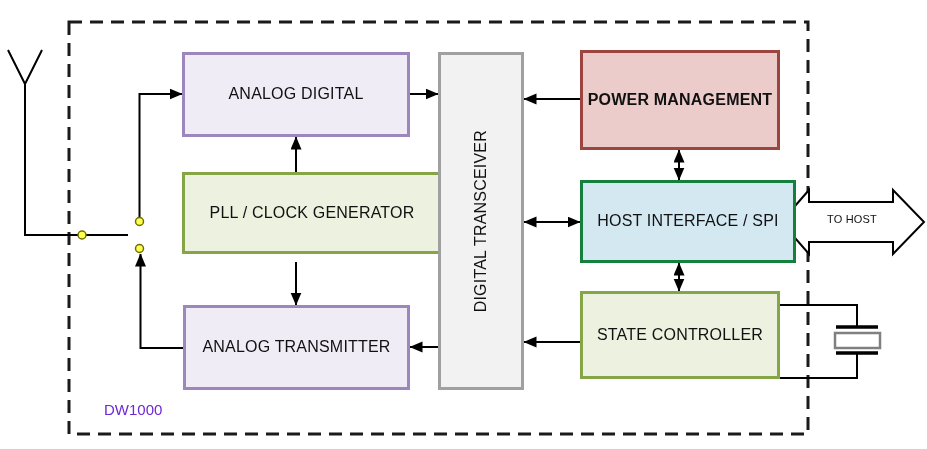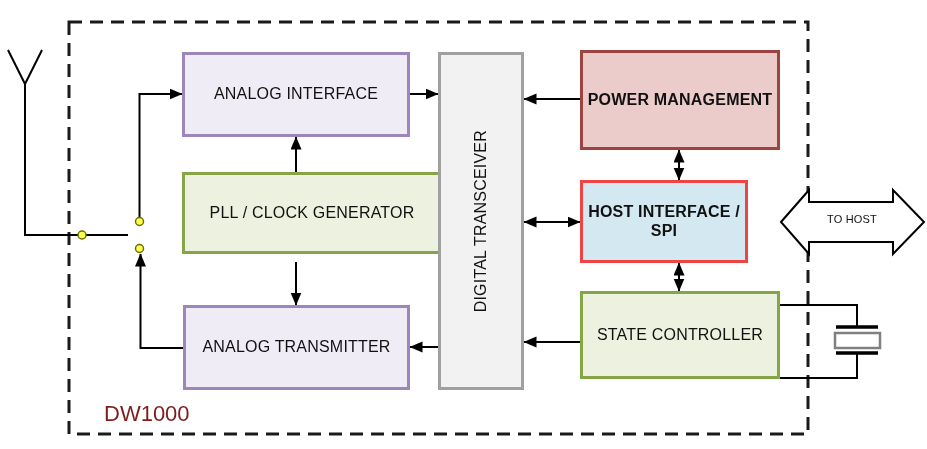--- a/index.html
+++ b/index.html
@@ -20,26 +20,26 @@
     font-size:16px;
     letter-spacing:0.2px;
     color:#111111;
     line-height:1.15;
   }
   .block-ar  { left:182px; top:52px;  width:228px; height:85px;  background:#EFECF6; border:3px solid #9C86BC; }
   .block-pll { left:182px; top:172px; width:260px; height:82px;  background:#EDF1E0; border:3px solid #85A546; }
   .block-at  { left:183px; top:305px; width:227px; height:85px;  background:#EFECF6; border:3px solid #9C86BC; }
   .block-dt  { left:438px; top:52px;  width:86px;  height:338px; background:#F2F2F2; border:3px solid #A0A0A0; }
   .block-pm  { left:580px; top:50px;  width:200px; height:100px; background:#ECCCCA; border:3px solid #9E4440;font-weight:bold; }
-  .block-hi  { left:580px; top:180px; width:168px; height:83px;  background:#D4E8F2; border:3px solid #ef4444;font-weight:bold; }
+  .block-hi  { left:580px; top:180px; width:216px; height:83px;  background:#D4E8F2; border:3px solid #15803d; }
   .block-sc  { left:580px; top:291px; width:200px; height:88px;  background:#EDF1E0; border:3px solid #85A546; }
   .block-dt span { transform:rotate(-90deg); white-space:nowrap; }
   .chip-label {
     position:absolute; left:104px; top:401px;
-    font-size:22px; color:#7f1d1d;
+    font-size:15px; color:#6d28d9;
   }
   .tohost-label {
     position:absolute; left:806px; top:213px; width:92px;
     text-align:center; font-size:11px; letter-spacing:0.2px; color:#111111;
   }
 </style>
 </head>
 <body>
 
 <div class="canvas">
@@ -88,21 +88,21 @@
     </g>
 
     <g>
       <circle cx="82" cy="235" r="4" fill="#FFFF4D" stroke="#6e6e00" stroke-width="1.5"></circle>
       <circle cx="139.5" cy="221.5" r="4" fill="#FFFF4D" stroke="#6e6e00" stroke-width="1.5"></circle>
       <circle cx="139.5" cy="248.5" r="4" fill="#FFFF4D" stroke="#6e6e00" stroke-width="1.5"></circle>
     </g>
   </svg>
 
   <div class="block block-ar">
-    <span>ANALOG INTERFACE</span>
+    <span>ANALOG DIGITAL</span>
   </div>
 
   <div class="block block-pll">
     <span>PLL / CLOCK GENERATOR</span>
   </div>
 
   <div class="block block-at">
     <span>ANALOG TRANSMITTER</span>
   </div>
 

